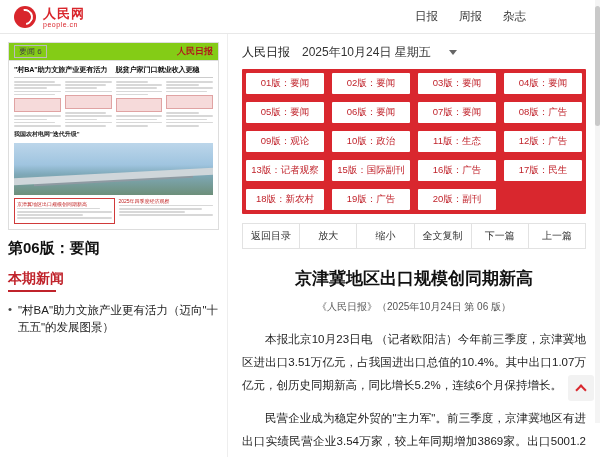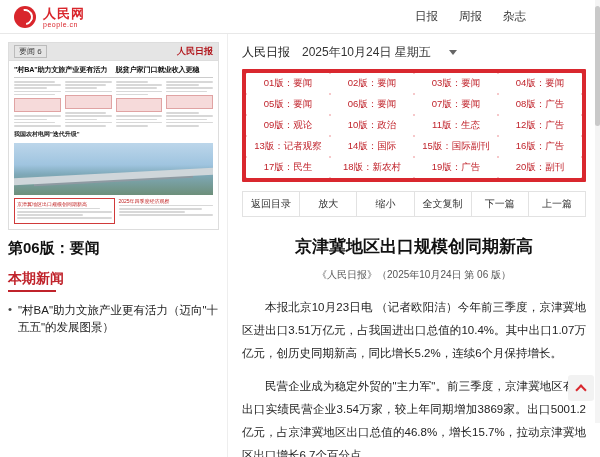--- a/index.html
+++ b/index.html
@@ -43,21 +43,21 @@
   .body-wrap { display:flex; height:423px; }
   .left-col {
     width:228px; border-right:1px solid #eee;
     padding:8px 8px 0 8px; position:relative; overflow:hidden;
   }
   .right-col { flex:1; padding:8px 14px 0 14px; overflow:hidden; position:relative;}
   
   .paper-head {
     display:flex; align-items:center; justify-content:space-between;
     border:1px solid #ddd; border-bottom:none;
-    padding:2px 5px; font-size:8.5px; color:#444; background:#e5e5e5;
+    padding:2px 5px; font-size:8.5px; color:#444; background:#84cc16;
   }
   .paper-head .ph-left{ border:1px solid #bbb; padding:0 4px; font-size:8px;}
   .paper-head .ph-mid{ color:#b1151b; font-weight:bold; font-size:9px;}
   .paper-thumb {
     border:1px solid #ddd; background:#fff; padding:4px 5px 5px 5px;
     font-size:4px; line-height:1.25; color:#555;
   }
   .pt-titles{ display:flex; gap:4px; border-bottom:1px solid #ccc; padding-bottom:3px;}
   .pt-titles div{ flex:1; font-size:7.2px; font-weight:bold; color:#111; line-height:1.25; letter-spacing:-.2px;}
   .pt-cols { display:flex; gap:4px; margin-top:3px;}
@@ -101,21 +101,21 @@
     padding-left:10px; position:relative;
   }
   .news-item:before{
     content:"•"; position:absolute; left:0; top:-1px; color:#444;
   }
   
   .date-row{ display:flex; align-items:center; gap:12px; font-size:12px; color:#222; padding:2px 0 8px;}
   .date-row .sel{ color:#333; }
   .caret{ width:0;height:0;border-left:4px solid transparent;border-right:4px solid transparent;border-top:5px solid #666; display:inline-block; margin-left:6px;}
   .grid{
-    display:grid; grid-template-columns:repeat(4,1fr); gap:0;
+    display:grid; grid-template-columns:repeat(4,1fr); gap:8px;
     background:#d9272e; padding:4px; border-radius:1px;
   }
   .grid .cell{
     background:#fff; color:#c0232b; font-size:9.5px;
     text-align:center; padding:4px 2px; border-radius:1px;
     white-space:nowrap; overflow:hidden;
   }
   .toolbar{
     display:flex; margin-top:9px; border:1px solid #e2e2e2;
   }
@@ -277,21 +277,20 @@
       <div class="cell">04版：要闻</div>
       <div class="cell">05版：要闻</div>
       <div class="cell">06版：要闻</div>
       <div class="cell">07版：要闻</div>
       <div class="cell">08版：广告</div>
       <div class="cell">09版：观论</div>
       <div class="cell">10版：政治</div>
       <div class="cell">11版：生态</div>
       <div class="cell">12版：广告</div>
       <div class="cell">13版：记者观察</div>
-      <div class="cell">14版：国际</div>
       <div class="cell">15版：国际副刊</div>
       <div class="cell">16版：广告</div>
       <div class="cell">17版：民生</div>
       <div class="cell">18版：新农村</div>
       <div class="cell">19版：广告</div>
       <div class="cell">20版：副刊</div>
     </div>
 
     <div class="toolbar">
       <div>返回目录</div>

